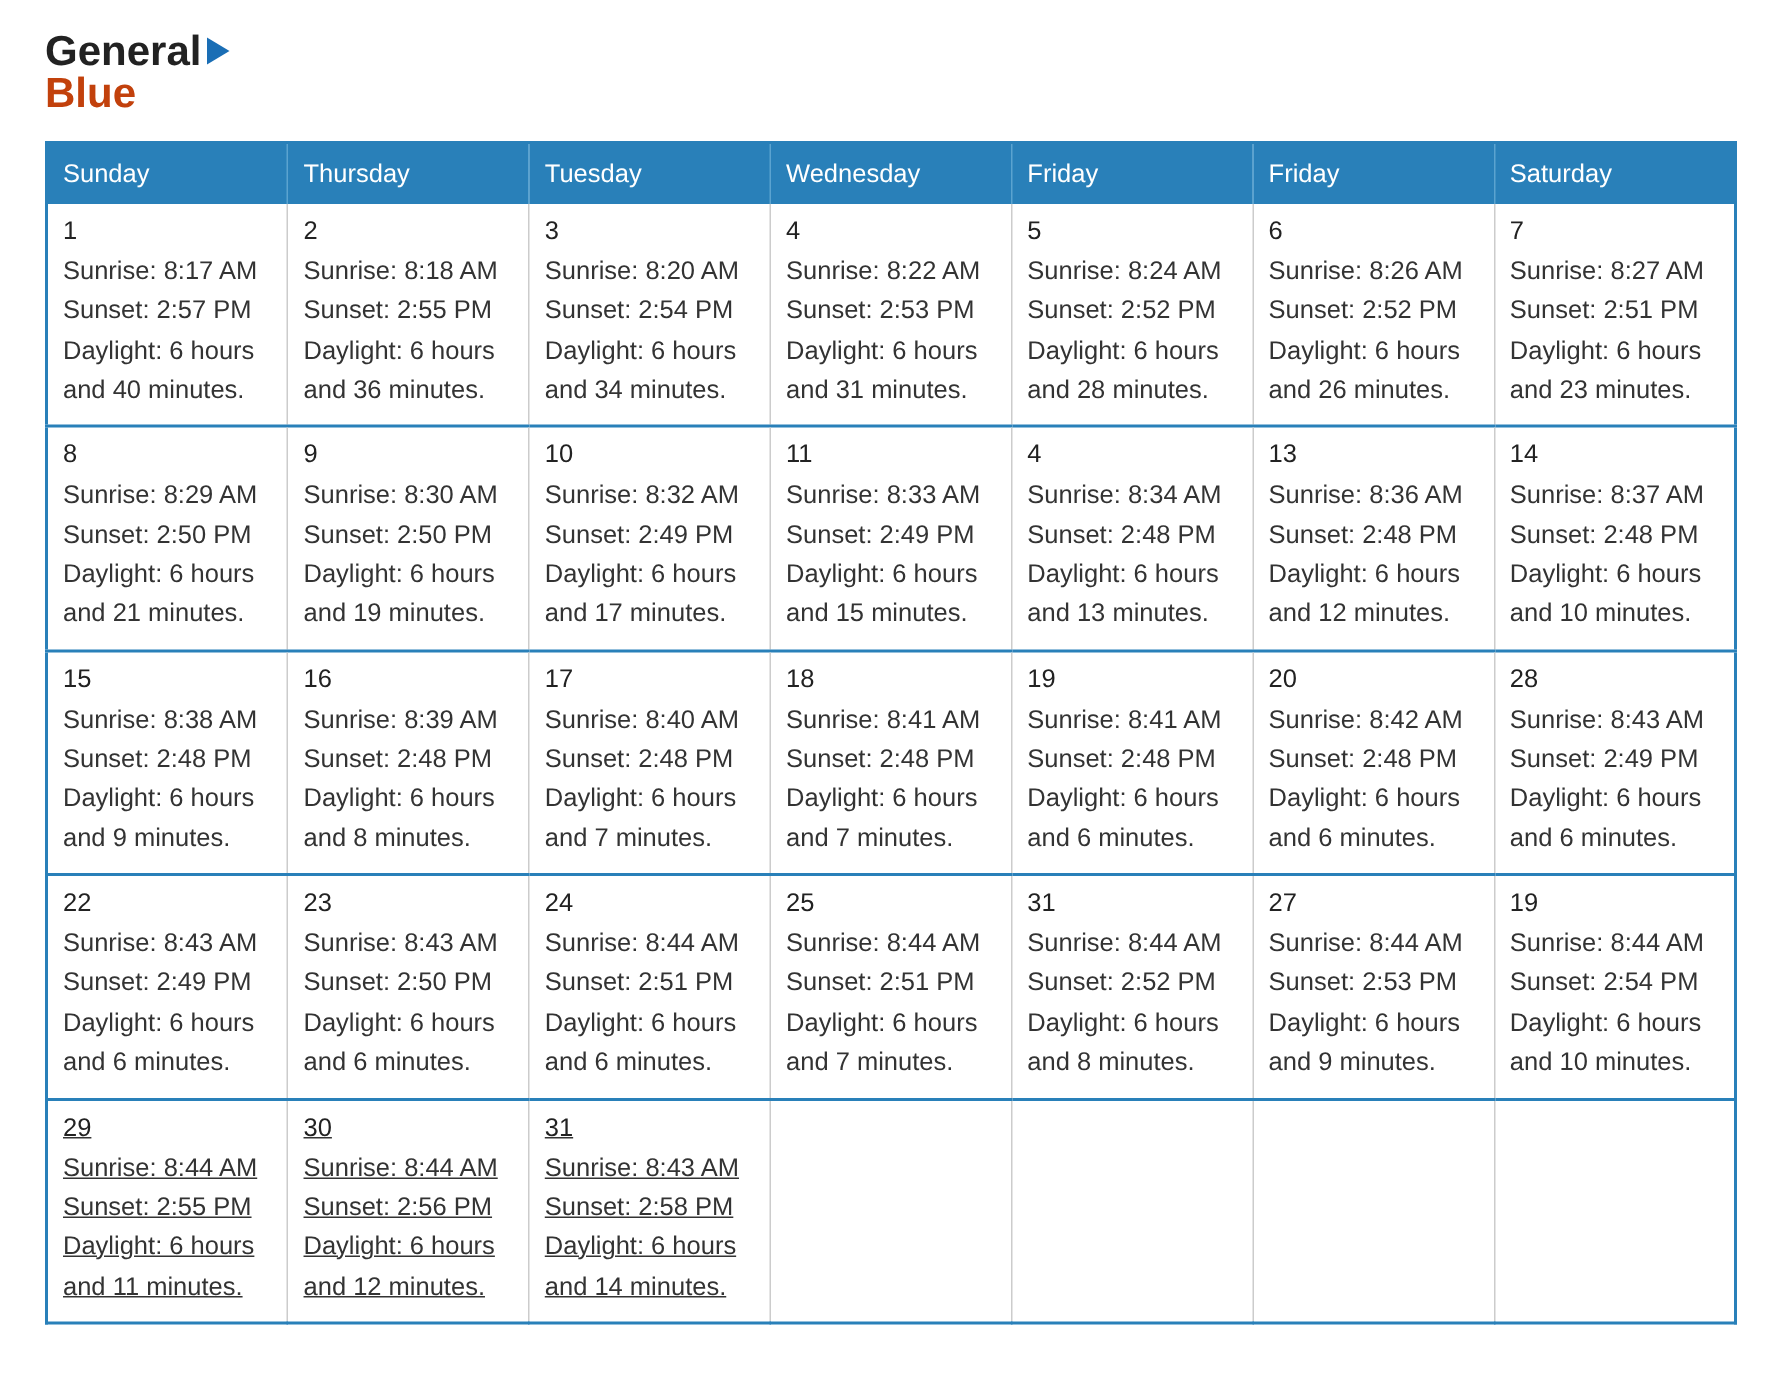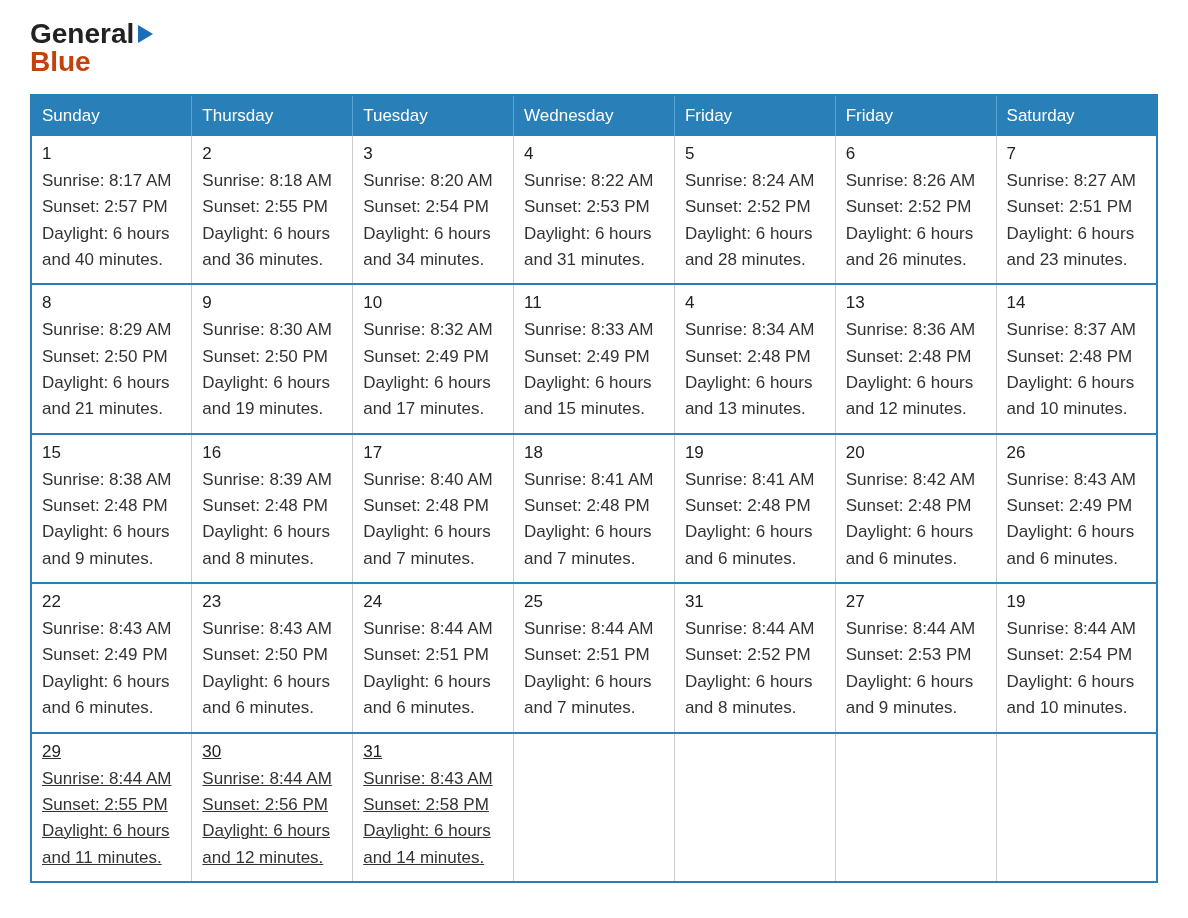--- a/index.html
+++ b/index.html
@@ -218,21 +218,21 @@
       </td>
         <td>
         <span class="day-number">19</span>
         <span class="day-info">Sunrise: 8:41 AM<br>Sunset: 2:48 PM<br>Daylight: 6 hours<br>and 6 minutes.</span>
       </td>
         <td>
         <span class="day-number">20</span>
         <span class="day-info">Sunrise: 8:42 AM<br>Sunset: 2:48 PM<br>Daylight: 6 hours<br>and 6 minutes.</span>
       </td>
         <td>
-        <span class="day-number">26</span>
+        <span class="day-number">28</span>
         <span class="day-info">Sunrise: 8:43 AM<br>Sunset: 2:49 PM<br>Daylight: 6 hours<br>and 6 minutes.</span>
       </td>
       </tr>
       <tr>
         <td>
         <span class="day-number">22</span>
         <span class="day-info">Sunrise: 8:43 AM<br>Sunset: 2:49 PM<br>Daylight: 6 hours<br>and 6 minutes.</span>
       </td>
         <td>
         <span class="day-number">23</span>

